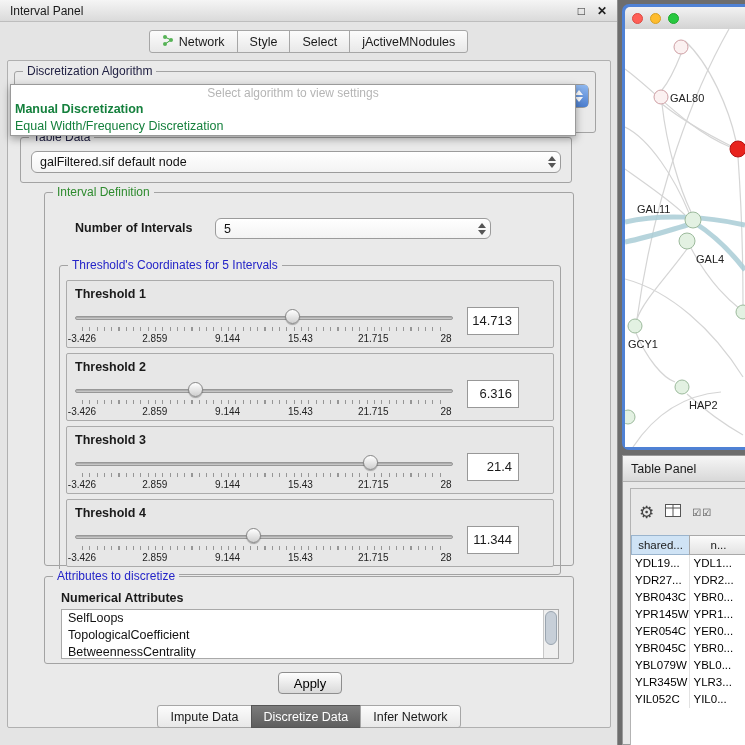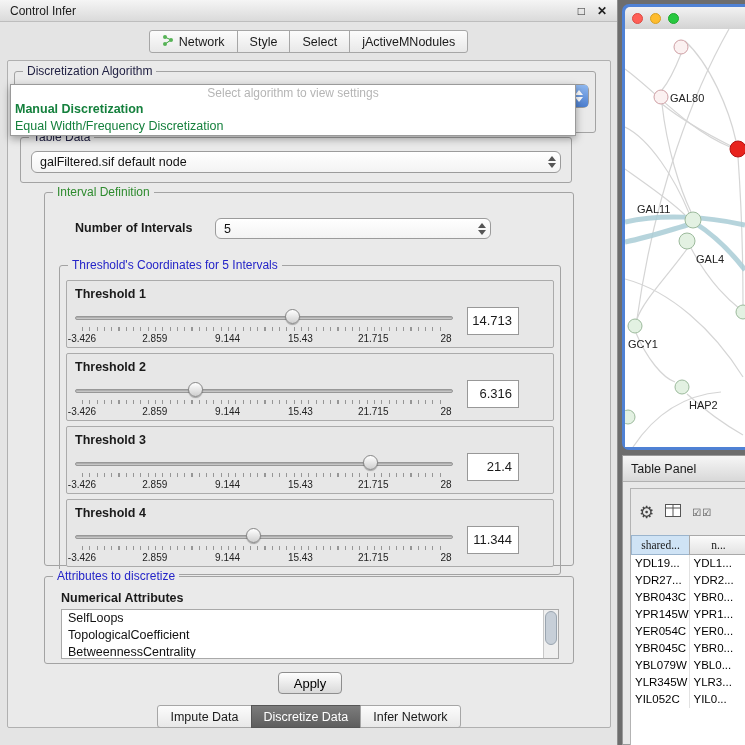--- a/index.html
+++ b/index.html
@@ -97,32 +97,32 @@
   .node-label{font-size:11px;fill:#222;font-family:"Liberation Sans",sans-serif;}
 
   
   .table-panel{position:absolute;left:622px;top:455px;width:126px;height:290px;background:#e8e8e8;border:1px solid #9a9a9a;}
   .tp-titlebar{height:26px;background:linear-gradient(#f6f6f6,#d8d8d8);border-bottom:1px solid #b1b1b1;display:flex;align-items:center;padding-left:8px;font-size:12.5px;}
   .tp-body{position:absolute;left:7px;top:32px;width:119px;height:258px;border:1px solid #b3b3b3;background:#e8e8e8;overflow:hidden;}
   .tp-toolbar{height:46px;display:flex;align-items:center;gap:11px;padding-left:8px;}
   .gear{font-size:17px;color:#444;line-height:1;}
   .checks{font-size:10px;color:#444;letter-spacing:1px;}
   .tp-header{display:flex;height:20px;}
-  .tp-hcell{width:60px;border:1px solid #a9a9a9;margin-left:-1px;font-size:11.5px;display:flex;align-items:center;justify-content:center;background:linear-gradient(#fbfbfb,#e3e3e3);overflow:hidden;white-space:nowrap;font-family:Liberation Serif, serif;}
+  .tp-hcell{width:60px;border:1px solid #a9a9a9;margin-left:-1px;font-size:11.5px;display:flex;align-items:center;justify-content:center;background:linear-gradient(#fbfbfb,#e3e3e3);overflow:hidden;white-space:nowrap;}
   .tp-hcell:first-child{margin-left:0;background:var(--table-header-selected);border-color:#9ab4cd;}
   .tp-rows{position:absolute;left:0;right:0;top:66px;bottom:0;background:#fff;}
   .tp-row{display:flex;height:17px;}
   .tp-cell{width:60px;font-size:11.5px;line-height:17px;padding-left:4px;overflow:hidden;white-space:nowrap;border-right:1px solid #e2e2e2;color:#000;}
 </style>
 </head>
 <body>
 
 <section class="control-panel">
   <header class="cp-titlebar">
-    <span>Control Infer</span>
+    <span>Interval Panel</span>
     <span class="win-btns">
       <span class="win-btn">□</span>
       <span class="win-btn close-glyph">✕</span>
     </span>
   </header>
 
   <nav class="cp-tabs">
     <div class="tabbar">
       <button class="tab">
         <span>

